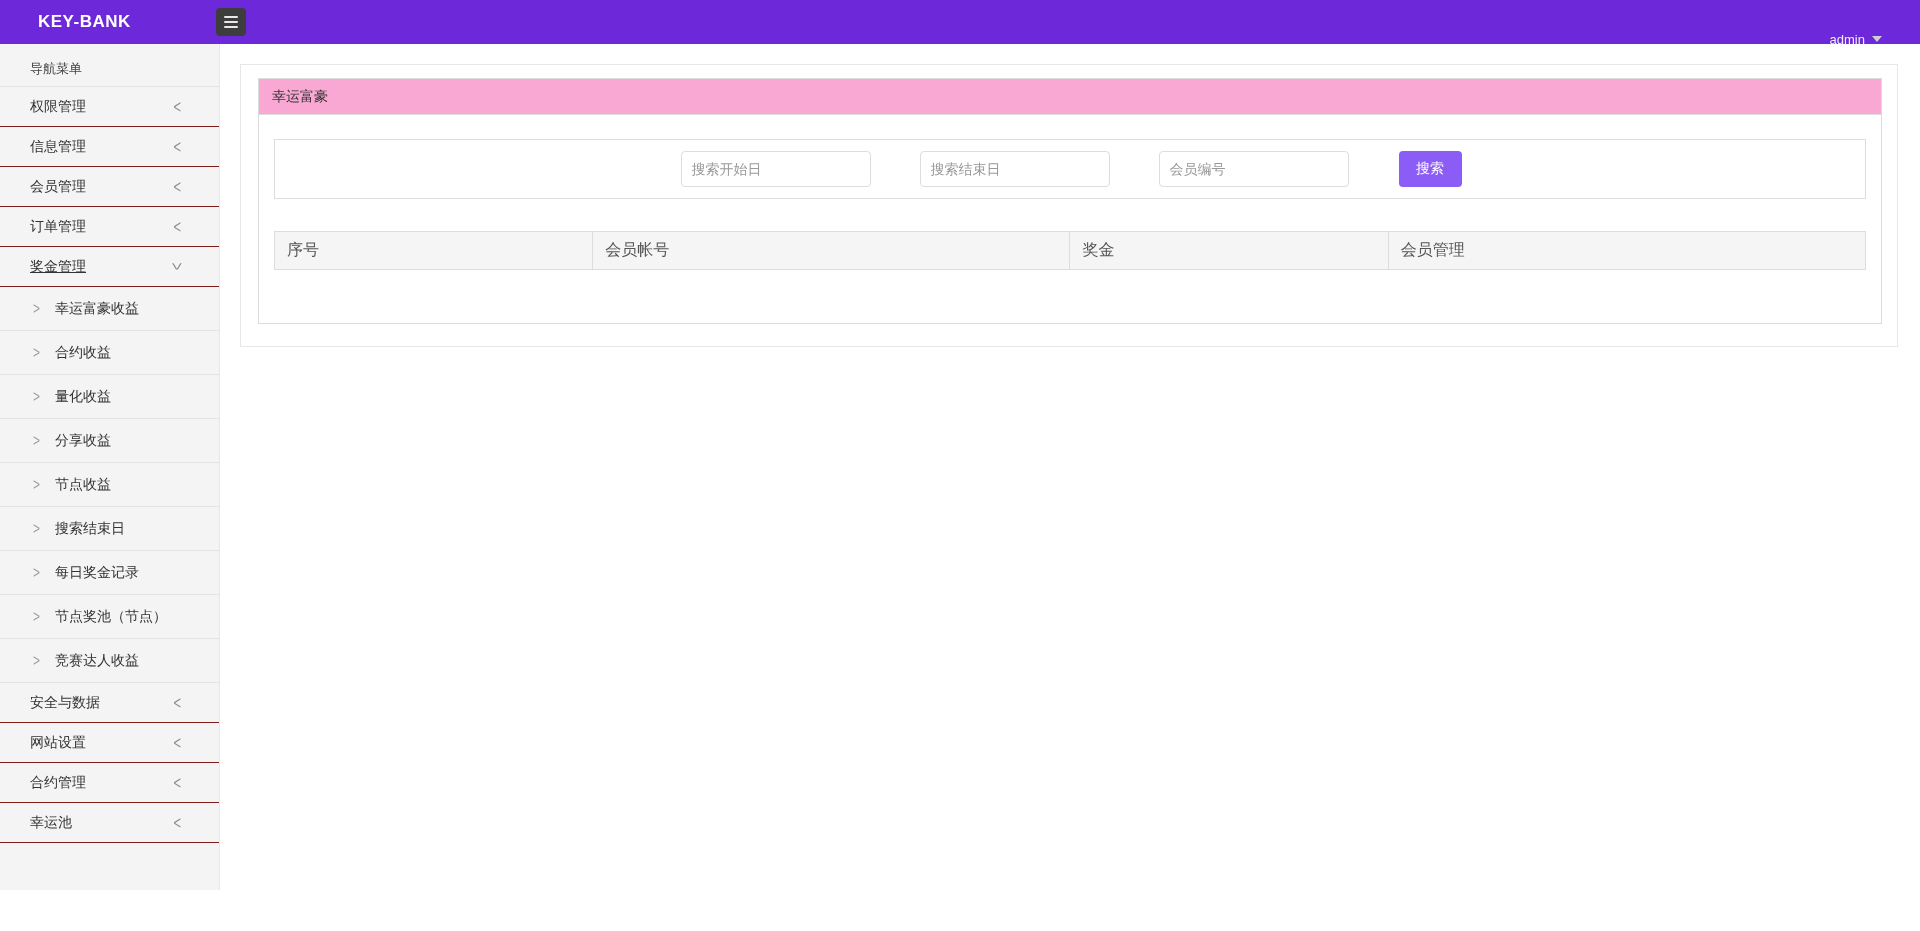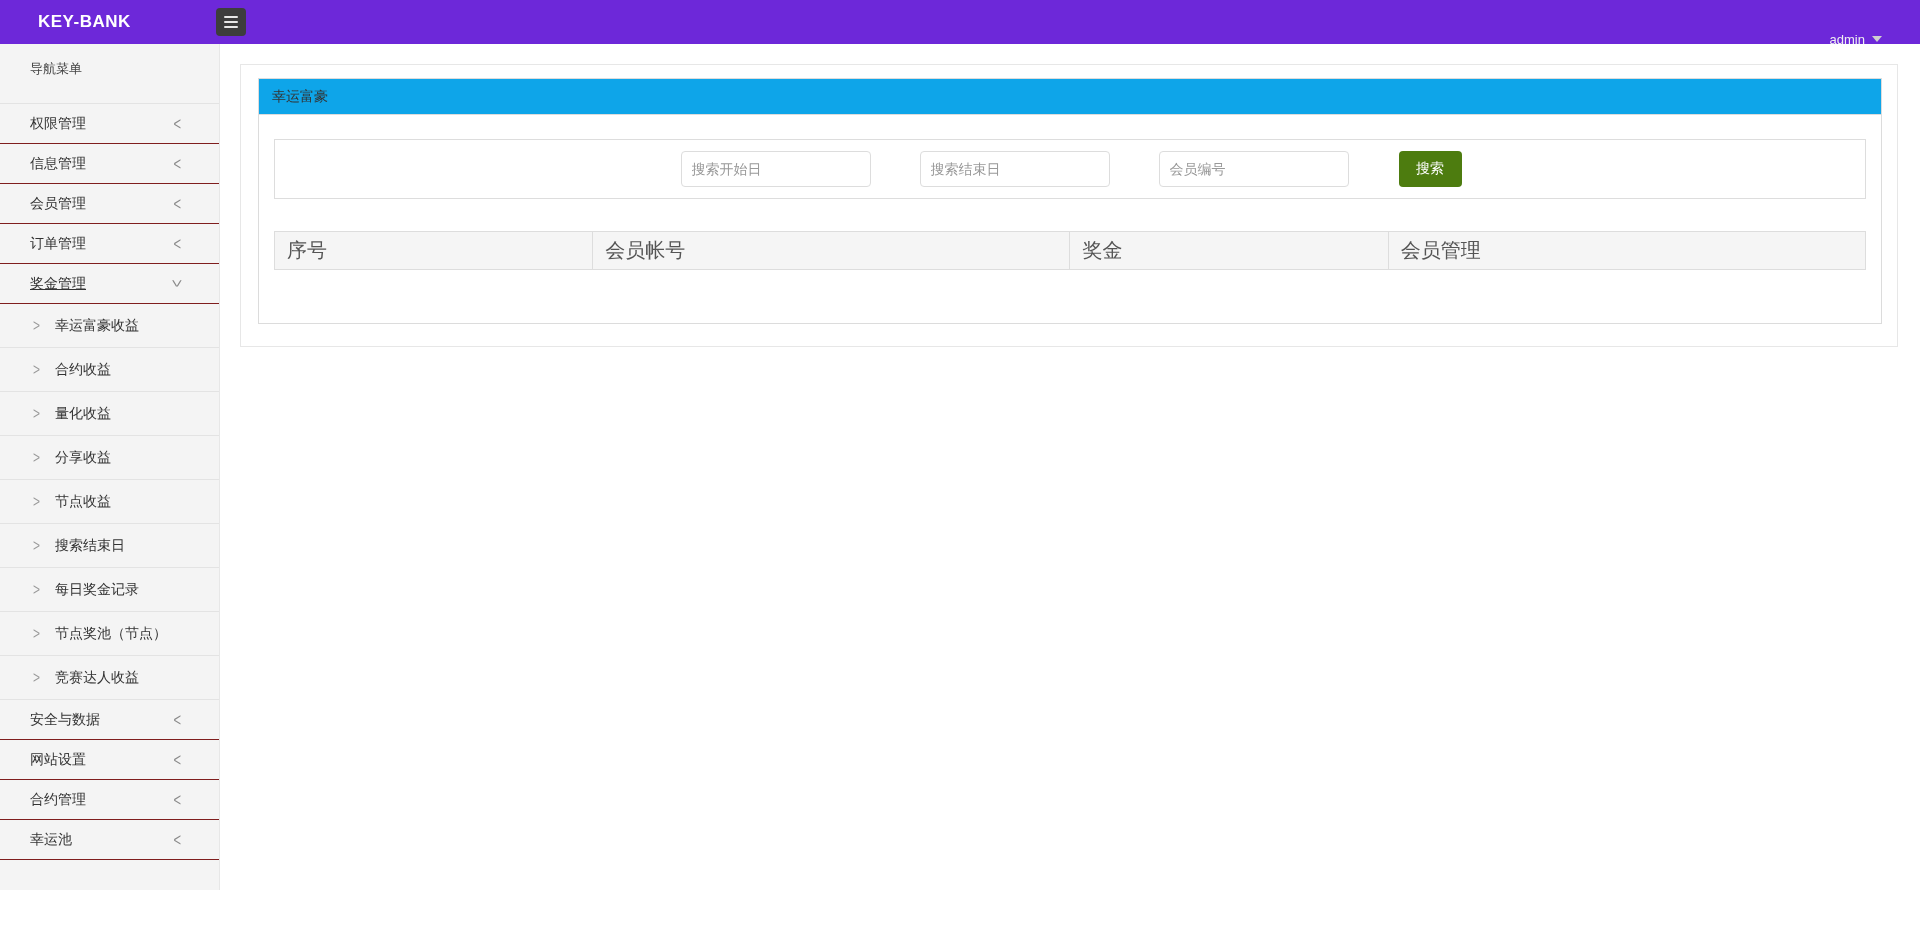--- a/index.html
+++ b/index.html
@@ -12,40 +12,40 @@
   .hamburger i { display:block; width:14px; height:2px; background:#e8e8e8; border-radius:1px; }
   .user-box { position:absolute; right:38px; top:17px; height:44px; display:flex; align-items:center; cursor:pointer; }
   .user-name { color:#f0f0f0; font-size:13px; margin-right:7px; }
   .caret-down { width:0; height:0; border-left:5px solid transparent; border-right:5px solid transparent; border-top:6px solid #cfcfcf; }
 
   
   .page { display:flex; align-items:flex-start; }
 
   
   .sidebar { width:220px; height:846px; background:#f4f4f4; border-right:1px solid #e7e7e7; }
-  .nav-header { height:60px; line-height:50px; padding-left:30px; font-size:13px; color:#444; border-bottom:1px solid #e3e3e3; }
+  .nav-header { height:43px; line-height:50px; padding-left:30px; font-size:13px; color:#444; border-bottom:1px solid #e3e3e3; }
   .nav-item { height:40px; padding:0 38px 0 30px; display:flex; align-items:center; justify-content:space-between; font-size:14px; color:#333; border-bottom:1px solid #7f1d1d; cursor:pointer; }
   .nav-item .chev { color:#8a8a8a; font-size:13px; transform:scaleY(1.4); display:inline-block; }
   .nav-item .chev.down { transform:rotate(-90deg) scaleY(1.4); }
   .nav-item.active .nav-label { text-decoration:underline; }
   .sub-item { height:44px; padding-left:33px; display:flex; align-items:center; font-size:14px; color:#333; border-bottom:1px solid #e3e3e3; cursor:pointer; }
   .sub-item .sub-arrow { color:#999; font-size:12px; margin-right:15px; transform:scaleY(1.3); display:inline-block; }
 
   
   .main { flex:1; padding:20px 22px 0 20px; }
   .card { background:#fff; border:1px solid #e7e7e7; height:283px; padding:13px 15px 24px 17px; }
   .panel { border:1px solid #dcdcdc; height:246px; }
-  .panel-heading { height:36px; line-height:35px; background:#0ea5e9; border-bottom:1px solid #dcdcdc; padding-left:13px; font-size:14px; color:#333; }
+  .panel-heading { height:36px; line-height:35px; background:#f9a8d4; border-bottom:1px solid #dcdcdc; padding-left:13px; font-size:14px; color:#333; }
   .panel-body { padding:24px 15px 0; }
   .search-box { border:1px solid #ddd; height:60px; display:flex; align-items:center; justify-content:center; margin-bottom:32px;gap:45px; }
   .search-input { width:190px; height:36px; border:1px solid #ddd; border-radius:4px; padding:0 10px; font-size:14px; color:#555; margin:0 2px; outline:none; font-family:"Liberation Sans", sans-serif; }
   .search-input::placeholder { color:#999; opacity:1; }
-  .search-btn { width:63px; height:36px; margin-left:3px; border:none; border-radius:4px; background:#4d7c0f; color:#fff; font-size:14px; cursor:pointer; font-family:"Liberation Sans", sans-serif; }
+  .search-btn { width:63px; height:36px; margin-left:3px; border:none; border-radius:4px; background:#8b5cf6; color:#fff; font-size:14px; cursor:pointer; font-family:"Liberation Sans", sans-serif; }
   table.grid { width:100%; border-collapse:collapse; }
-  table.grid th { height:38px; background:#f5f5f5; border:1px solid #ddd; font-weight:normal; text-align:left; padding-left:12px; font-size:20px; color:#555; }
+  table.grid th { height:38px; background:#f5f5f5; border:1px solid #ddd; font-weight:normal; text-align:left; padding-left:12px; font-size:16px; color:#555; }
 </style>
 </head>
 <body>
 
 <div class="topbar">
   <span class="brand">KEY-BANK</span>
   <button class="hamburger">
     <span style="display:contents"><i></i><i></i><i></i></span>
   </button>
   <div class="user-box">

